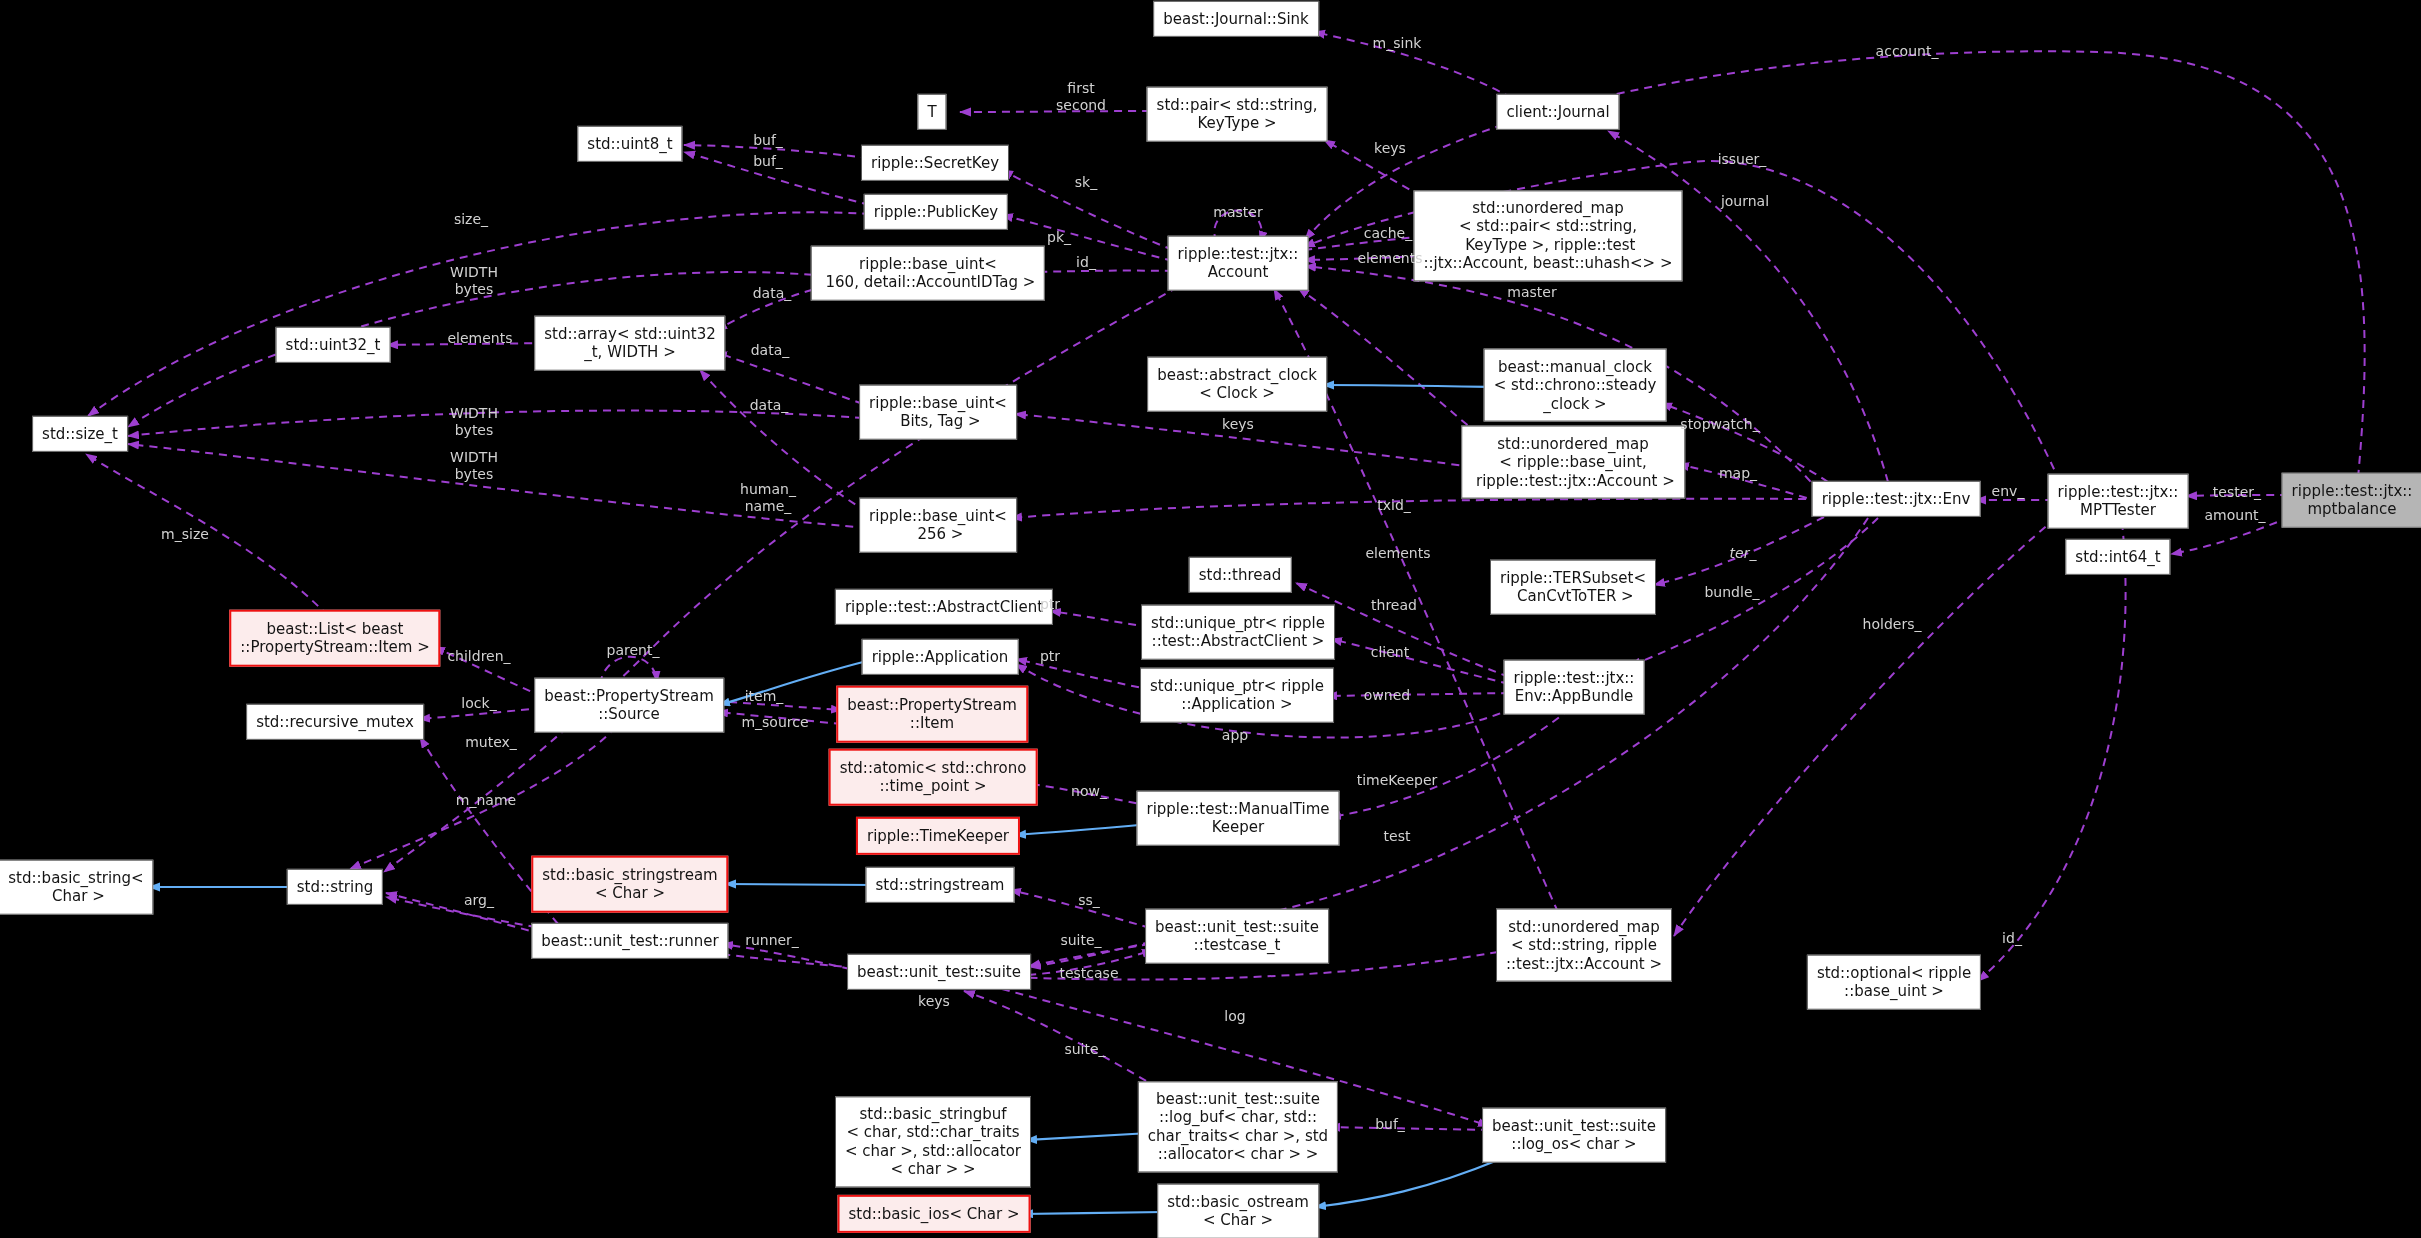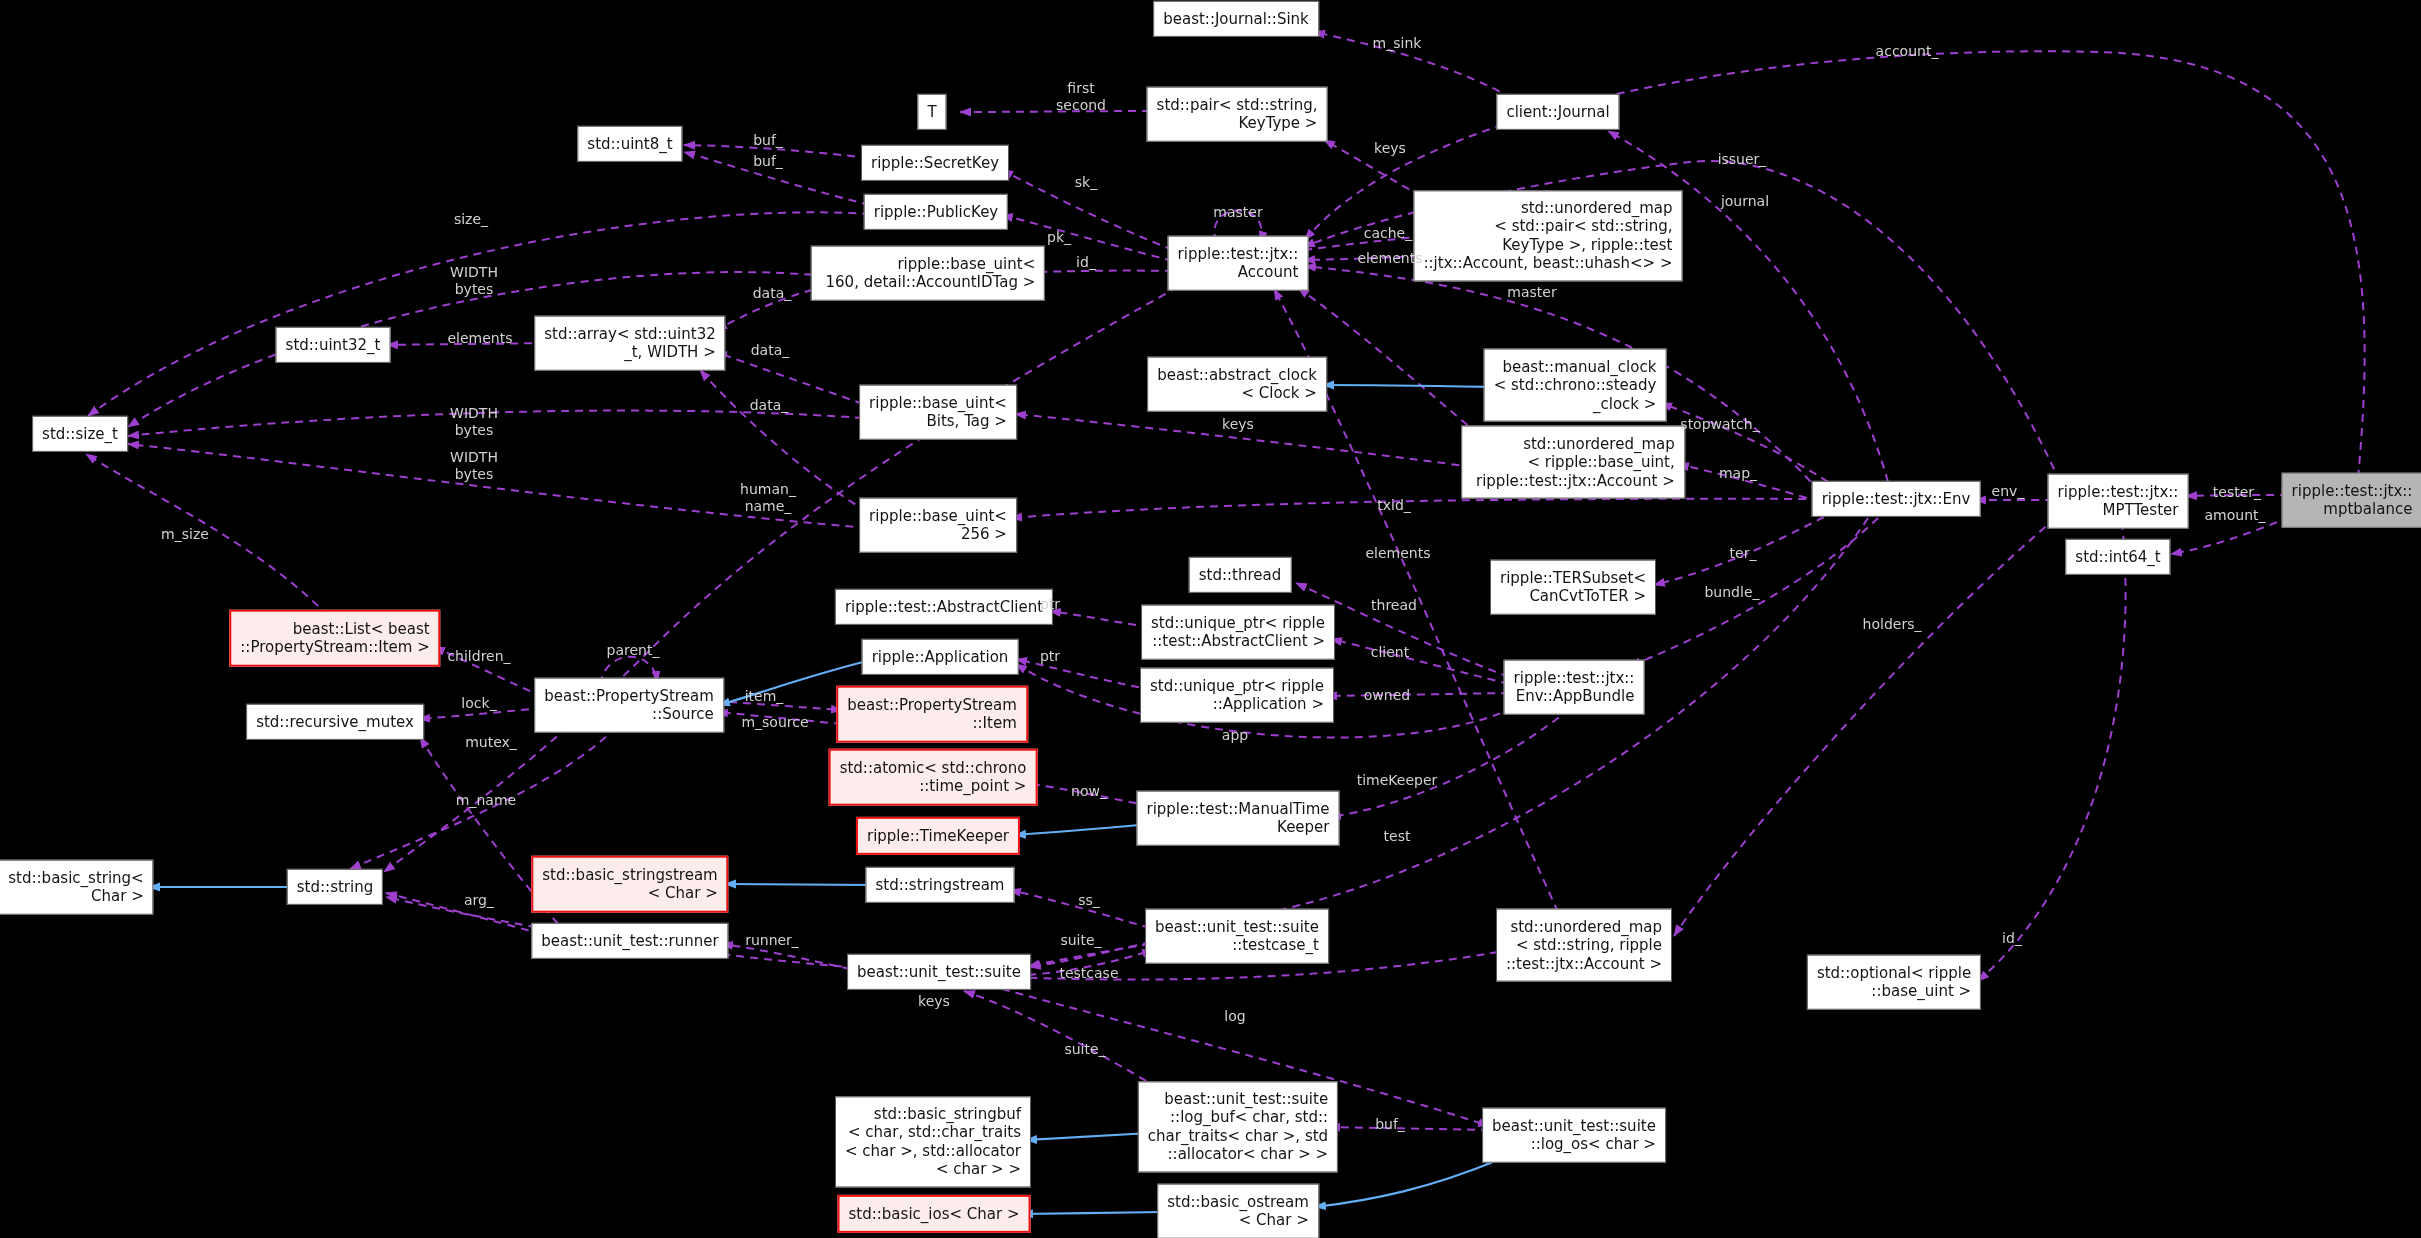--- a/index.html
+++ b/index.html
@@ -1,21 +1,21 @@
 <!DOCTYPE html>
 <html><head>
 <meta charset="utf-8">
 <style>
   html,body{margin:0;padding:0;background:#000;}
   #canvas{position:relative;width:2421px;height:1238px;background:var(--bg,#000);overflow:hidden;
           font-family:"DejaVu Sans",sans-serif;}
   #edge-layer{position:absolute;left:0;top:0;z-index:1;}
   .node{position:absolute;transform:translate(-50%,-50%);background:var(--node-bg,#fff);
         border:1.5px solid var(--node-border,#585858);color:#141414;
-        font-size:15px;line-height:1.22;padding:8px 9px;text-align:right;white-space:pre;z-index:2;}
+        font-size:15px;line-height:1.22;padding:8px 9px;text-align:center;white-space:pre;z-index:2;}
   .node.red{border:2.3px solid var(--red-border,#ee1111);background:var(--red-bg,#fcecec);}
   .node.gray{background:var(--gray-bg,#b5b5b5);border-color:var(--gray-border,#7a7a7a);}
   .elabel{position:absolute;transform:translate(-50%,-50%);color:var(--label,#d2d2d2);
           font-size:14px;line-height:1.18;white-space:pre;text-align:center;z-index:3;}
   path.pe{fill:none;stroke:var(--edge-purple,#9e3fd0);stroke-width:2px;stroke-dasharray:8 6;}
   path.be{fill:none;stroke:var(--edge-blue,#63aef5);stroke-width:2.2px;}
 </style>
 </head>
 <body>
 
@@ -223,21 +223,21 @@
       <span class="elabel" style="left: 474px; top: 466px;">WIDTH
 bytes</span>
       <span class="elabel" style="left: 1738px; top: 473px;">map_</span>
       <span class="elabel" style="left: 768px; top: 498px;">human_
 name_</span>
       <span class="elabel" style="left: 1394px; top: 505px;">txid_</span>
       <span class="elabel" style="left: 2008px; top: 491px;">env_</span>
       <span class="elabel" style="left: 2237px; top: 492px;">tester_</span>
       <span class="elabel" style="left: 2235px; top: 515px;">amount_</span>
       <span class="elabel" style="left: 185px; top: 534px;">m_size</span>
-      <span class="elabel" style="left: 1743px; top: 553px;">ter_</span>
+      <span class="elabel" style="left: 1743px; top: 553px; font-style: italic;">ter_</span>
       <span class="elabel" style="left: 1398px; top: 553px;">elements</span>
       <span class="elabel" style="left: 1732px; top: 592px;">bundle_</span>
       <span class="elabel" style="left: 1394px; top: 605px;">thread</span>
       <span class="elabel" style="left: 1050px; top: 604px;">ptr</span>
       <span class="elabel" style="left: 1390px; top: 652px;">client</span>
       <span class="elabel" style="left: 1050px; top: 656px;">ptr</span>
       <span class="elabel" style="left: 1387px; top: 695px;">owned</span>
       <span class="elabel" style="left: 1892px; top: 624px;">holders_</span>
       <span class="elabel" style="left: 1235px; top: 735px;">app</span>
       <span class="elabel" style="left: 479px; top: 656px;">children_</span>

